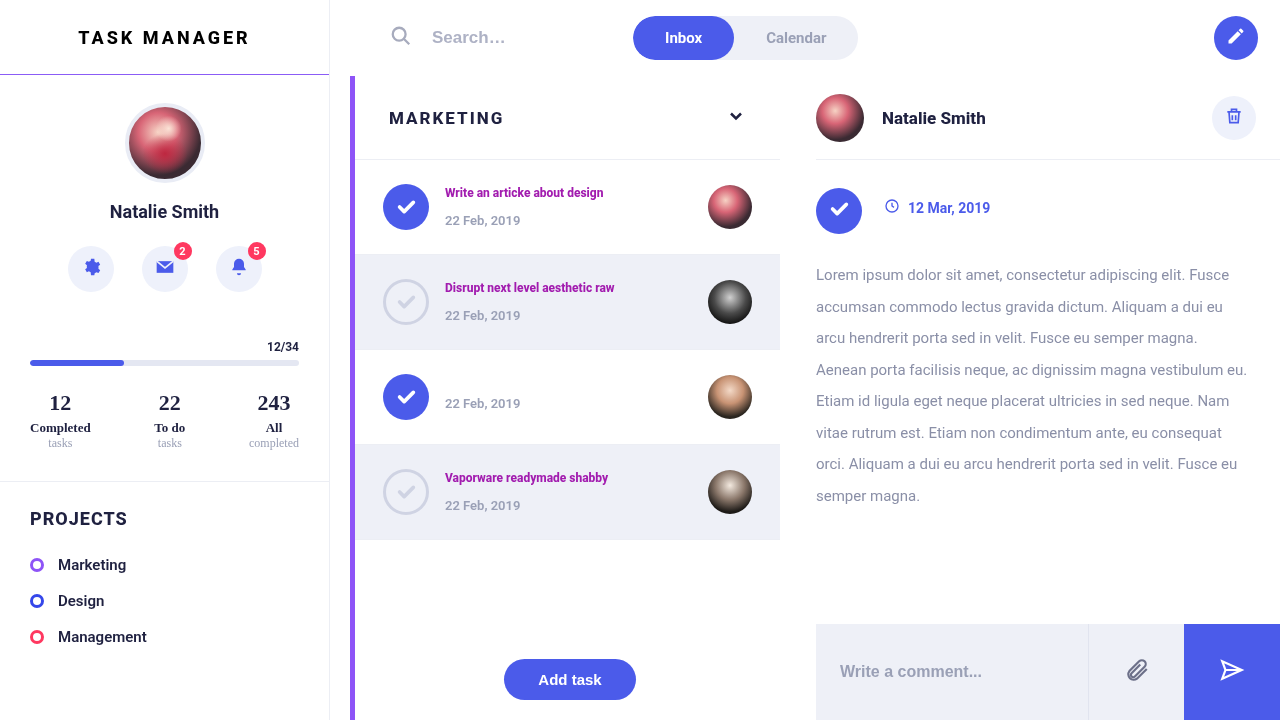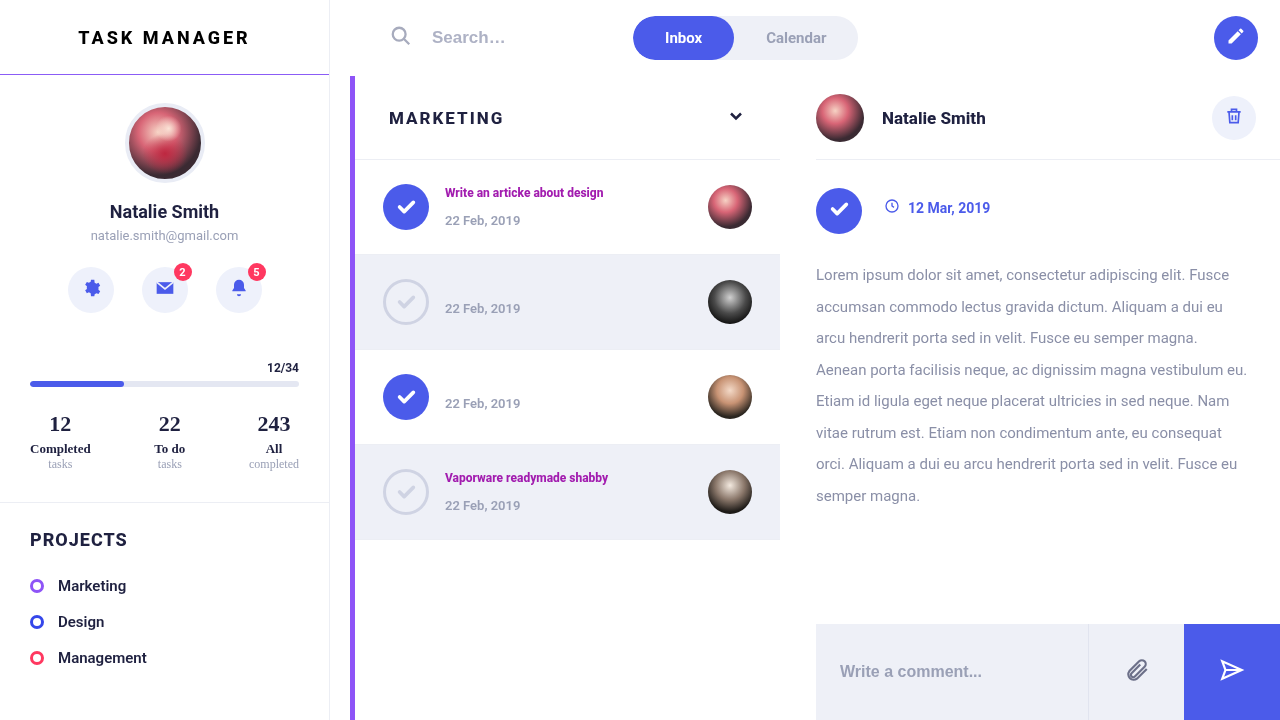--- a/index.html
+++ b/index.html
@@ -118,21 +118,20 @@
 
 <div class="app">
 
   <aside class="sidebar">
     <div class="sidebar-inner">
       <div class="app-title">TASK MANAGER</div>
 
       <div class="profile">
         <div class="avatar-lg"></div>
         <div class="profile-name">Natalie Smith</div>
-        <div class="profile-email">natalie.smith@gmail.com</div>
 
         <div class="quick-actions">
           <div class="qa-btn">
             <span>
               <svg viewBox="0 0 24 24">
                   <path d="M12 8a4 4 0 100 8 4 4 0 000-8zm9 4a7.9 7.9 0 00-.1-1.2l2.1-1.6-2-3.4-2.5 1a8 8 0 00-2.1-1.2L16 2h-4l-.4 2.6a8 8 0 00-2.1 1.2l-2.5-1-2 3.4 2.1 1.6A7.9 7.9 0 007 12c0 .4 0 .8.1 1.2l-2.1 1.6 2 3.4 2.5-1c.6.5 1.3.9 2.1 1.2L12 22h4l.4-2.6c.8-.3 1.5-.7 2.1-1.2l2.5 1 2-3.4-2.1-1.6c.1-.4.1-.8.1-1.2z"></path>
                 </svg>
             </span>
           </div>
           <div class="qa-btn">
@@ -247,20 +246,21 @@
               </div>
               <div class="task-avatar av1"></div>
             </div>
             <div class="task-row alt">
               <div class="task-check open">
                 <svg viewBox="0 0 24 24">
                   <path d="M5 12l5 5L20 7"></path>
                 </svg>
               </div>
               <div class="task-body">
+                <div class="task-title">Disrupt next level aesthetic raw</div>
                 <div class="task-date">22 Feb, 2019</div>
               </div>
               <div class="task-avatar av2"></div>
             </div>
             <div class="task-row">
               <div class="task-check done">
                 <svg viewBox="0 0 24 24">
                   <path d="M5 12l5 5L20 7"></path>
                 </svg>
               </div>
@@ -275,20 +275,23 @@
                   <path d="M5 12l5 5L20 7"></path>
                 </svg>
               </div>
               <div class="task-body">
                 <div class="task-title">Vaporware readymade shabby</div>
                 <div class="task-date">22 Feb, 2019</div>
               </div>
               <div class="task-avatar av4"></div>
             </div>
           </div>
+        <div class="tasks-footer">
+          <button class="add-task-btn">Add task</button>
+        </div>
       </section>
 
       <section class="detail-col">
         <div class="detail-header">
           <div class="detail-avatar av1"></div>
           <div class="detail-author">Natalie Smith</div>
           <div class="trash-btn">
             <span>
               <svg viewBox="0 0 24 24">
                   <path d="M4 7h16M9 7V4h6v3M6 7l1 13h10l1-13M10 11v6M14 11v6"></path>

